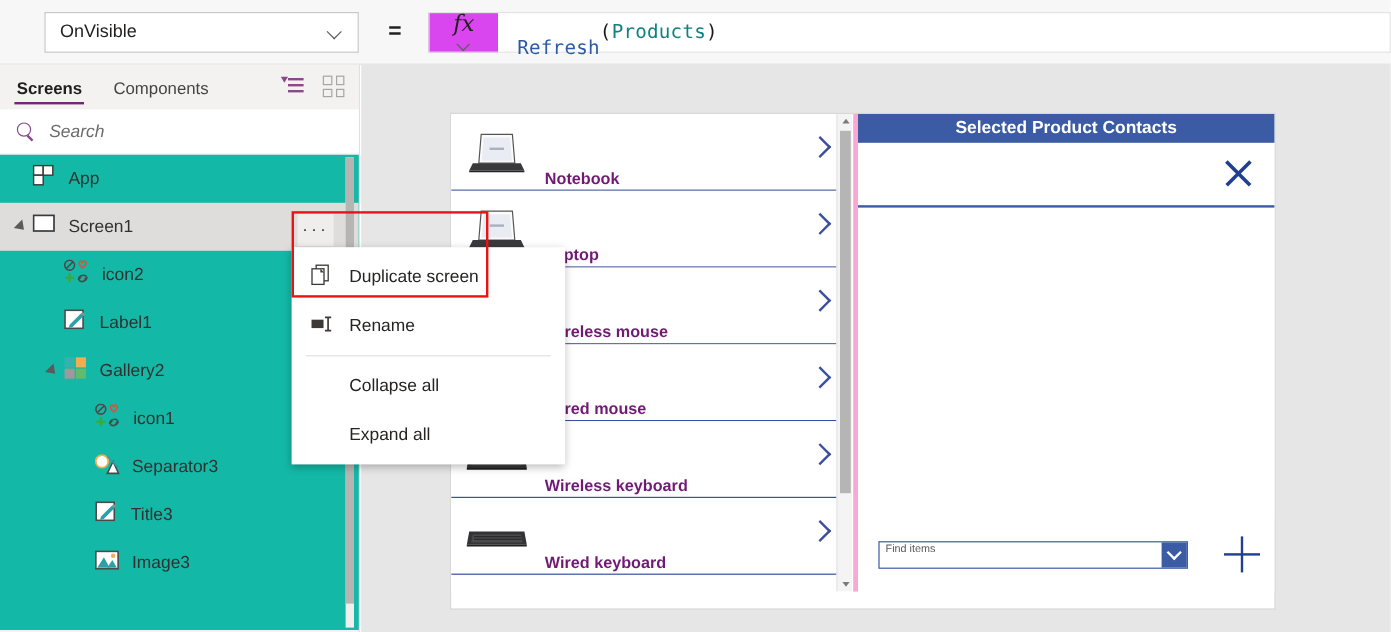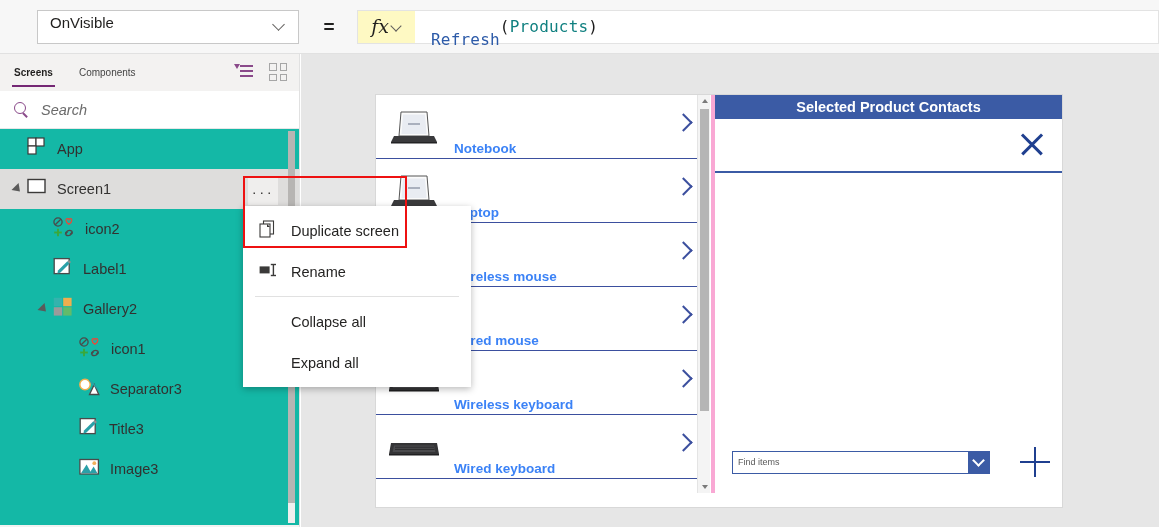--- a/index.html
+++ b/index.html
@@ -17,22 +17,22 @@
     position: absolute; left: 0; top: 0; width: 1159px; height: 54px;
     background: #f7f7f7;
     border-bottom: 1px solid #e1e1e1;
     display: flex; align-items: center;
   }
   .prop-select {
     margin-left: 37px;
     width: 262px; height: 34px;
     background: #ffffff;
     border: 1px solid #c8c8c8;
-    display: flex; align-items: flex-end;
-    padding: 0 8px 12px 12px;
+    display: flex; align-items: center;
+    padding: 0 8px 0 12px;
     position: relative;
   }
   .prop-select .prop-label {
     font-size: 15px; color: #201f1e; flex: 1;
     white-space: nowrap; overflow: hidden;
   }
   .chev-down {
     width: 12px; height: 12px; position: relative; margin-right: 4px;
   }
   .chev-down::before {
@@ -42,25 +42,26 @@
     border-bottom: 1.3px solid #605e5c;
     transform: rotate(45deg);
   }
   .equals {
     margin-left: 22px; font-size: 19px; font-weight: bold; color: #201f1e;
     width: 16px; text-align: center;
   }
   .fx-box {
     margin-left: 20px;
     width: 58px; height: 34px;
-    background: #fef9c3;
+    background: #d946ef;
     border: 1px solid #e3e3e3;
     border-right: none;
     display: flex; align-items: center; justify-content: center;
     gap: 3px;
+    flex-direction: column;
   }
   .fx-glyph {
     font-family: "DejaVu Serif", serif;
     font-style: italic; font-size: 19px; color: #201f1e;
     line-height: 1;
   }
   .fx-chev { width: 10px; height: 10px; position: relative; }
   .fx-chev::before {
     content: ""; position: absolute; left: 0; top: 0;
     width: 7px; height: 7px;
@@ -89,21 +90,21 @@
     width: 300px; height: 473px;
     background: #f3f2f1;
     border-right: 1px solid #e1e1e1;
   }
   .tabs-row {
     height: 37px; display: flex; align-items: center;
     background: #f3f2f1;
     position: relative;
   }
   .tab {
-    font-size: 10px; color: #323130;
+    font-size: 14px; color: #323130;
     padding: 0 2px; margin-left: 12px;
     height: 37px; display: flex; align-items: center;
     position: relative; cursor: default;
   }
   .tab.active { font-weight: bold; color: #201f1e; }
   .tab.active::after {
     content: ""; position: absolute; left: 0; right: 0; bottom: 4px;
     height: 2.5px; background: #742774;
   }
   .tab.second { margin-left: 22px; color: #444; }
@@ -198,21 +199,21 @@
     height: 64px; position: relative;
     border-bottom: 1px solid #3b4f9e;
     display: flex; align-items: center;
     background: #fff;
   }
   .g-thumb {
     width: 56px; height: 42px; margin-left: 10px; flex: none;
     position: relative;
   }
   .g-name {
-    margin-left: 12px; font-size: 13.5px; font-weight: bold; color: #3b82f6;
+    margin-left: 12px; font-size: 13.5px; font-weight: bold; color: #701a75;
     white-space: nowrap;
     margin-top: 44px;
   }
   .g-chev {
     position: absolute; right: 20px; top: 21px;
     width: 13px; height: 13px;
   }
   .g-chev::before {
     content: ""; position: absolute; left: 0; top: 0;
     width: 11px; height: 11px;
@@ -252,21 +253,21 @@
   }
   .x-icon span:first-child { transform: rotate(45deg); }
   .x-icon span:last-child { transform: rotate(-45deg); }
   .detail-body { height: 260px; background: #ffffff; }
   .detail-foot {
     height: 58px; position: relative; display: flex; align-items: center;
     padding-left: 17px;
   }
   .combo {
     width: 258px; height: 23px; background: #fff;
-    border: 1px solid #3b5ba5; display: flex; align-items: center;
+    border: 1px solid #3b5ba5; display: flex; 
     position: relative;
   }
   .combo .ph { font-size: 9px; color: #5a5a5a; padding-left: 5px; }
   .combo .btn {
     position: absolute; right: 0; top: 0; width: 21px; height: 21px;
     background: #3b5ba5; display: flex; align-items: center; justify-content: center;
   }
   .combo .btn::before {
     content: ""; width: 7px; height: 7px; margin-top: -3px;
     border-right: 2px solid #ffffff; border-bottom: 2px solid #ffffff;

